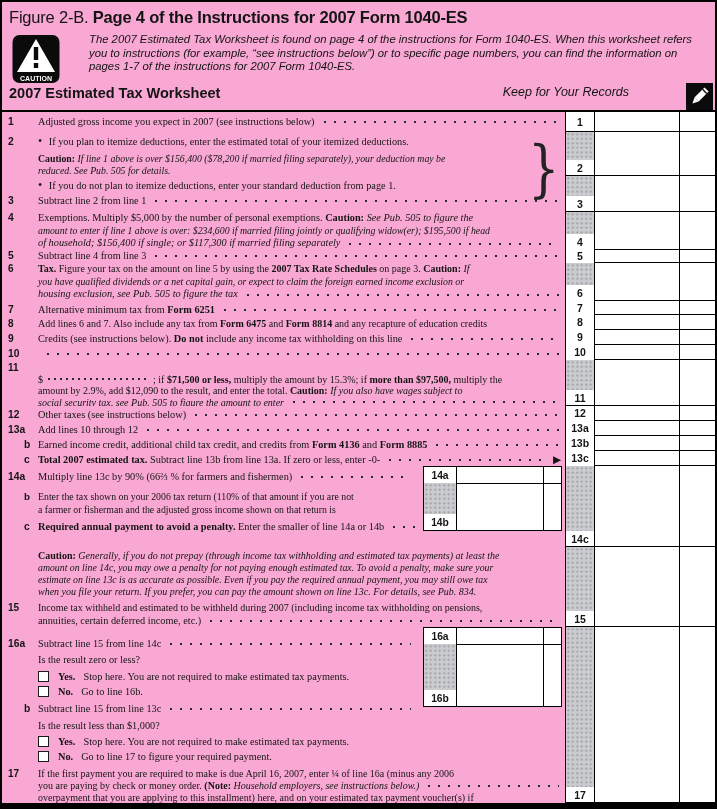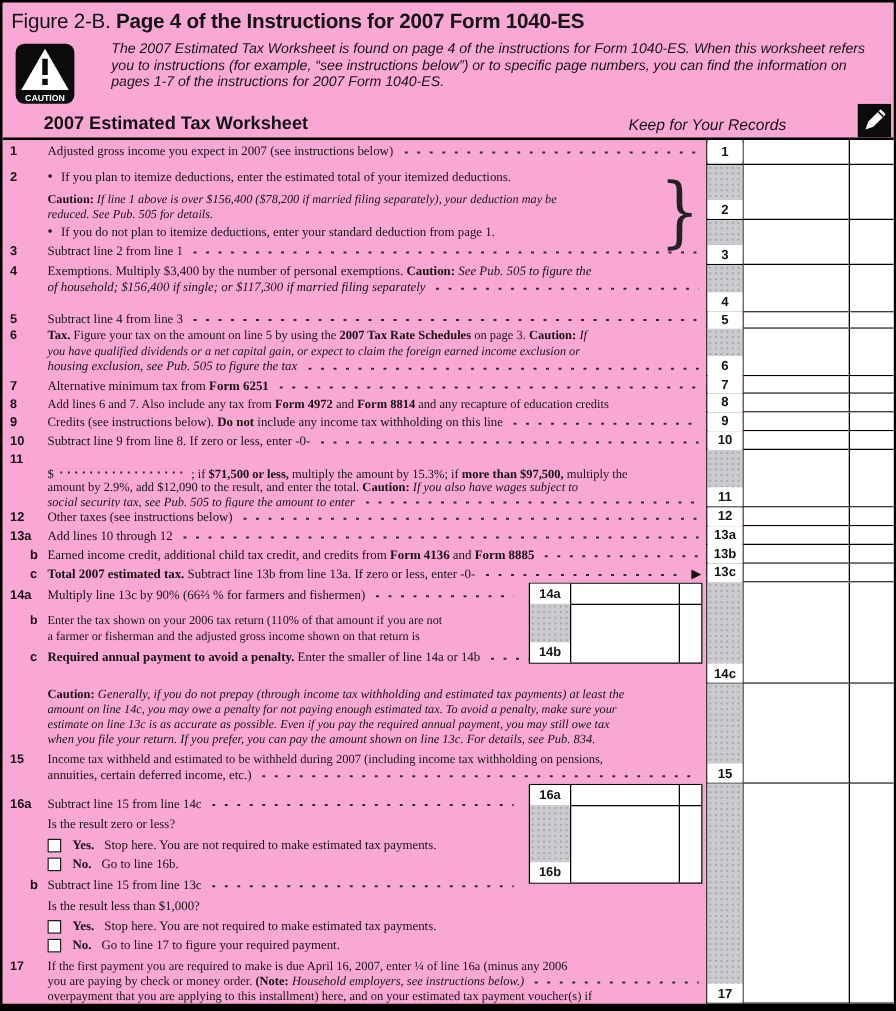--- a/index.html
+++ b/index.html
@@ -8,21 +8,21 @@
     width:717px; height:809px; background:#f9a8d4; color:#141414;
     border:2px solid #000; border-bottom:6px solid #000;
     font-family:"Liberation Sans", sans-serif;
     position:relative; overflow:hidden; display:flex; flex-direction:column;
   }
   .title-row { padding:6px 8px 0 7px; font-size:16.5px; letter-spacing:-0.2px; white-space:nowrap; }
   .fig-title { font-weight:700; }
   .intro { display:flex; padding:6px 10px 0 10px; align-items:flex-start; }
   .caution-art { flex:none; width:48px; height:52px; }
   .intro-text { font-style:italic; font-size:11.3px; line-height:13.6px; margin-left:29px; flex:1; padding-right:2px; }
-  .ws-header { display:flex; align-items:flex-end; padding:0 6px 0 7px; height:26px; position:relative;margin-left:26px; }
+  .ws-header { display:flex; align-items:flex-start; padding:0 6px 0 7px; height:26px; position:relative; }
   .ws-title { font-weight:700; font-size:14.5px; flex:1; padding-bottom:3px; }
   .keep { font-style:italic; font-size:12.5px; margin-right:80px; padding-bottom:3px; }
   .pencil-art { position:absolute; right:2px; bottom:0; width:27px; height:27px; }
 
   .tbl { border-top:2.5px solid #000; flex:1; display:flex; flex-direction:column; position:relative; }
   .grp { display:flex; flex:none; }
   .txt { flex:1; position:relative; overflow:hidden; padding-left:6px; min-width:0; }
   .ncol { flex:none; width:30px; border-left:1.2px solid #000; border-right:1.2px solid #000; border-bottom:1.2px solid #000; display:flex; flex-direction:column; background:#fff; }
   .acol { flex:none; width:84px; border-bottom:1.2px solid #000; background:#fff; }
   .ccol { flex:none; width:36px; border-left:1.2px solid #000; border-bottom:1.2px solid #000; background:#fff; }
@@ -156,24 +156,27 @@
           <span class="nlab">3</span>
         </div>
       <div class="acol"></div>
       <div class="ccol"></div>
     </div>
 
     <div class="grp" style="height:38px">
       <div class="txt">
         <div class="ln mt0 lh125">
           <span class="lnum">4</span>
-          <span class="lc"><span>Exemptions. Multiply $3,400 by the number of personal exemptions.</span>
+          <span class="lc"><span>Exemptions. Multiply $5,000 by the number of personal exemptions.</span>
             <span class="b">Caution:</span>
             <span class="i">See Pub. 505 to figure the</span></span>
         </div>
+        <div class="ln mt0 cont lh125 fs98">
+            <span class="lc i">amount to enter if line 1 above is over: $234,600 if married filing jointly or qualifying widow(er); $195,500 if head</span>
+          </div>
         <div class="ln mt0 cont lh125">
           <span class="lc i">of household; $156,400 if single; or $117,300 if married filing separately</span>
           <span class="dots"></span>
         </div>
       </div>
       <div class="ncol">
           <div class="shade"></div>
           <span class="nlab">4</span>
         </div>
       <div class="acol"></div>
@@ -236,21 +239,21 @@
         </div>
       <div class="acol"></div>
       <div class="ccol"></div>
     </div>
 
     <div class="grp" style="height:15px">
       <div class="txt">
         <div class="ln mt2 fs10">
           <span class="lnum">8</span>
           <span class="lc"><span>Add lines 6 and 7. Also include any tax from</span>
-            <span class="b">Form 4972</span>
+            <span class="b">Form 6475</span>
             <span>and</span>
             <span class="b">Form 8814</span>
             <span>and any recapture of education credits</span></span>
         </div>
       </div>
       <div class="ncol nc-c">
           <span class="nlab">8</span>
         </div>
       <div class="acol"></div>
       <div class="ccol"></div>
@@ -270,21 +273,20 @@
           <span class="nlab">9</span>
         </div>
       <div class="acol"></div>
       <div class="ccol"></div>
     </div>
 
     <div class="grp" style="height:15px">
       <div class="txt">
         <div class="ln mt2">
           <span class="lnum">10</span>
-          <span class="lc">Subtract line 9 from line 8. If zero or less, enter -0-</span>
           <span class="dots"></span>
         </div>
       </div>
       <div class="ncol nc-c">
           <span class="nlab">10</span>
         </div>
       <div class="acol"></div>
       <div class="ccol"></div>
     </div>
 

